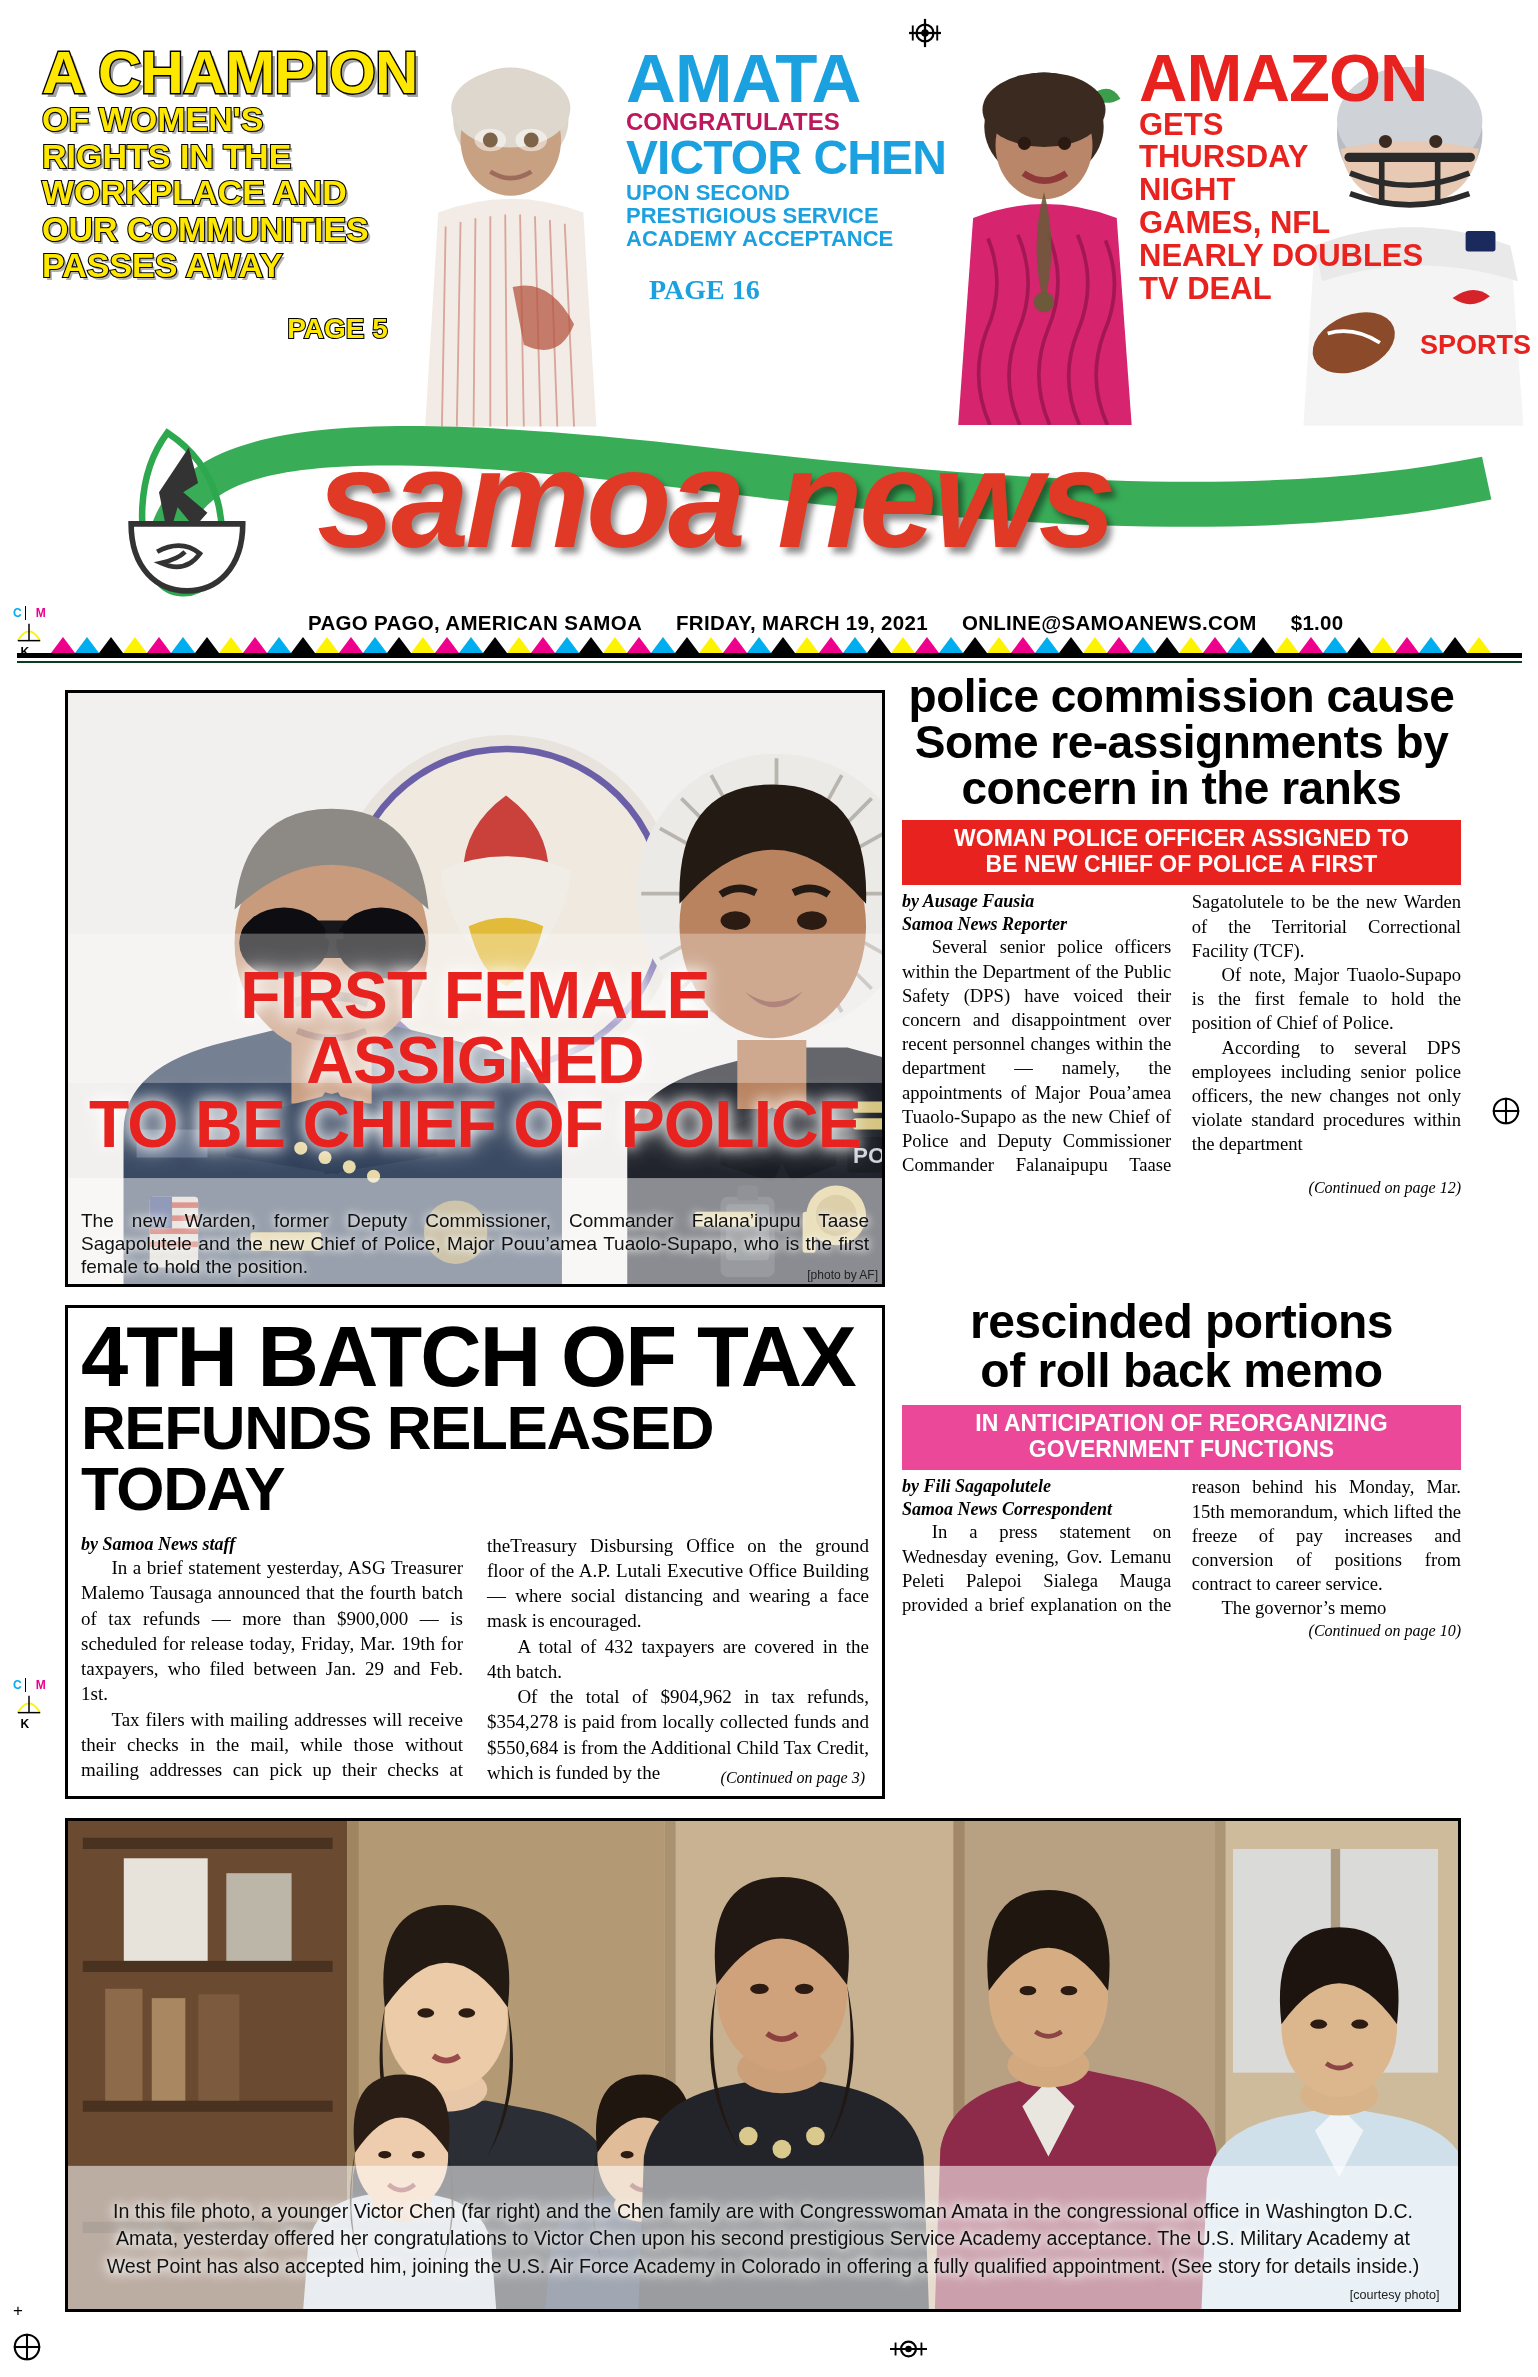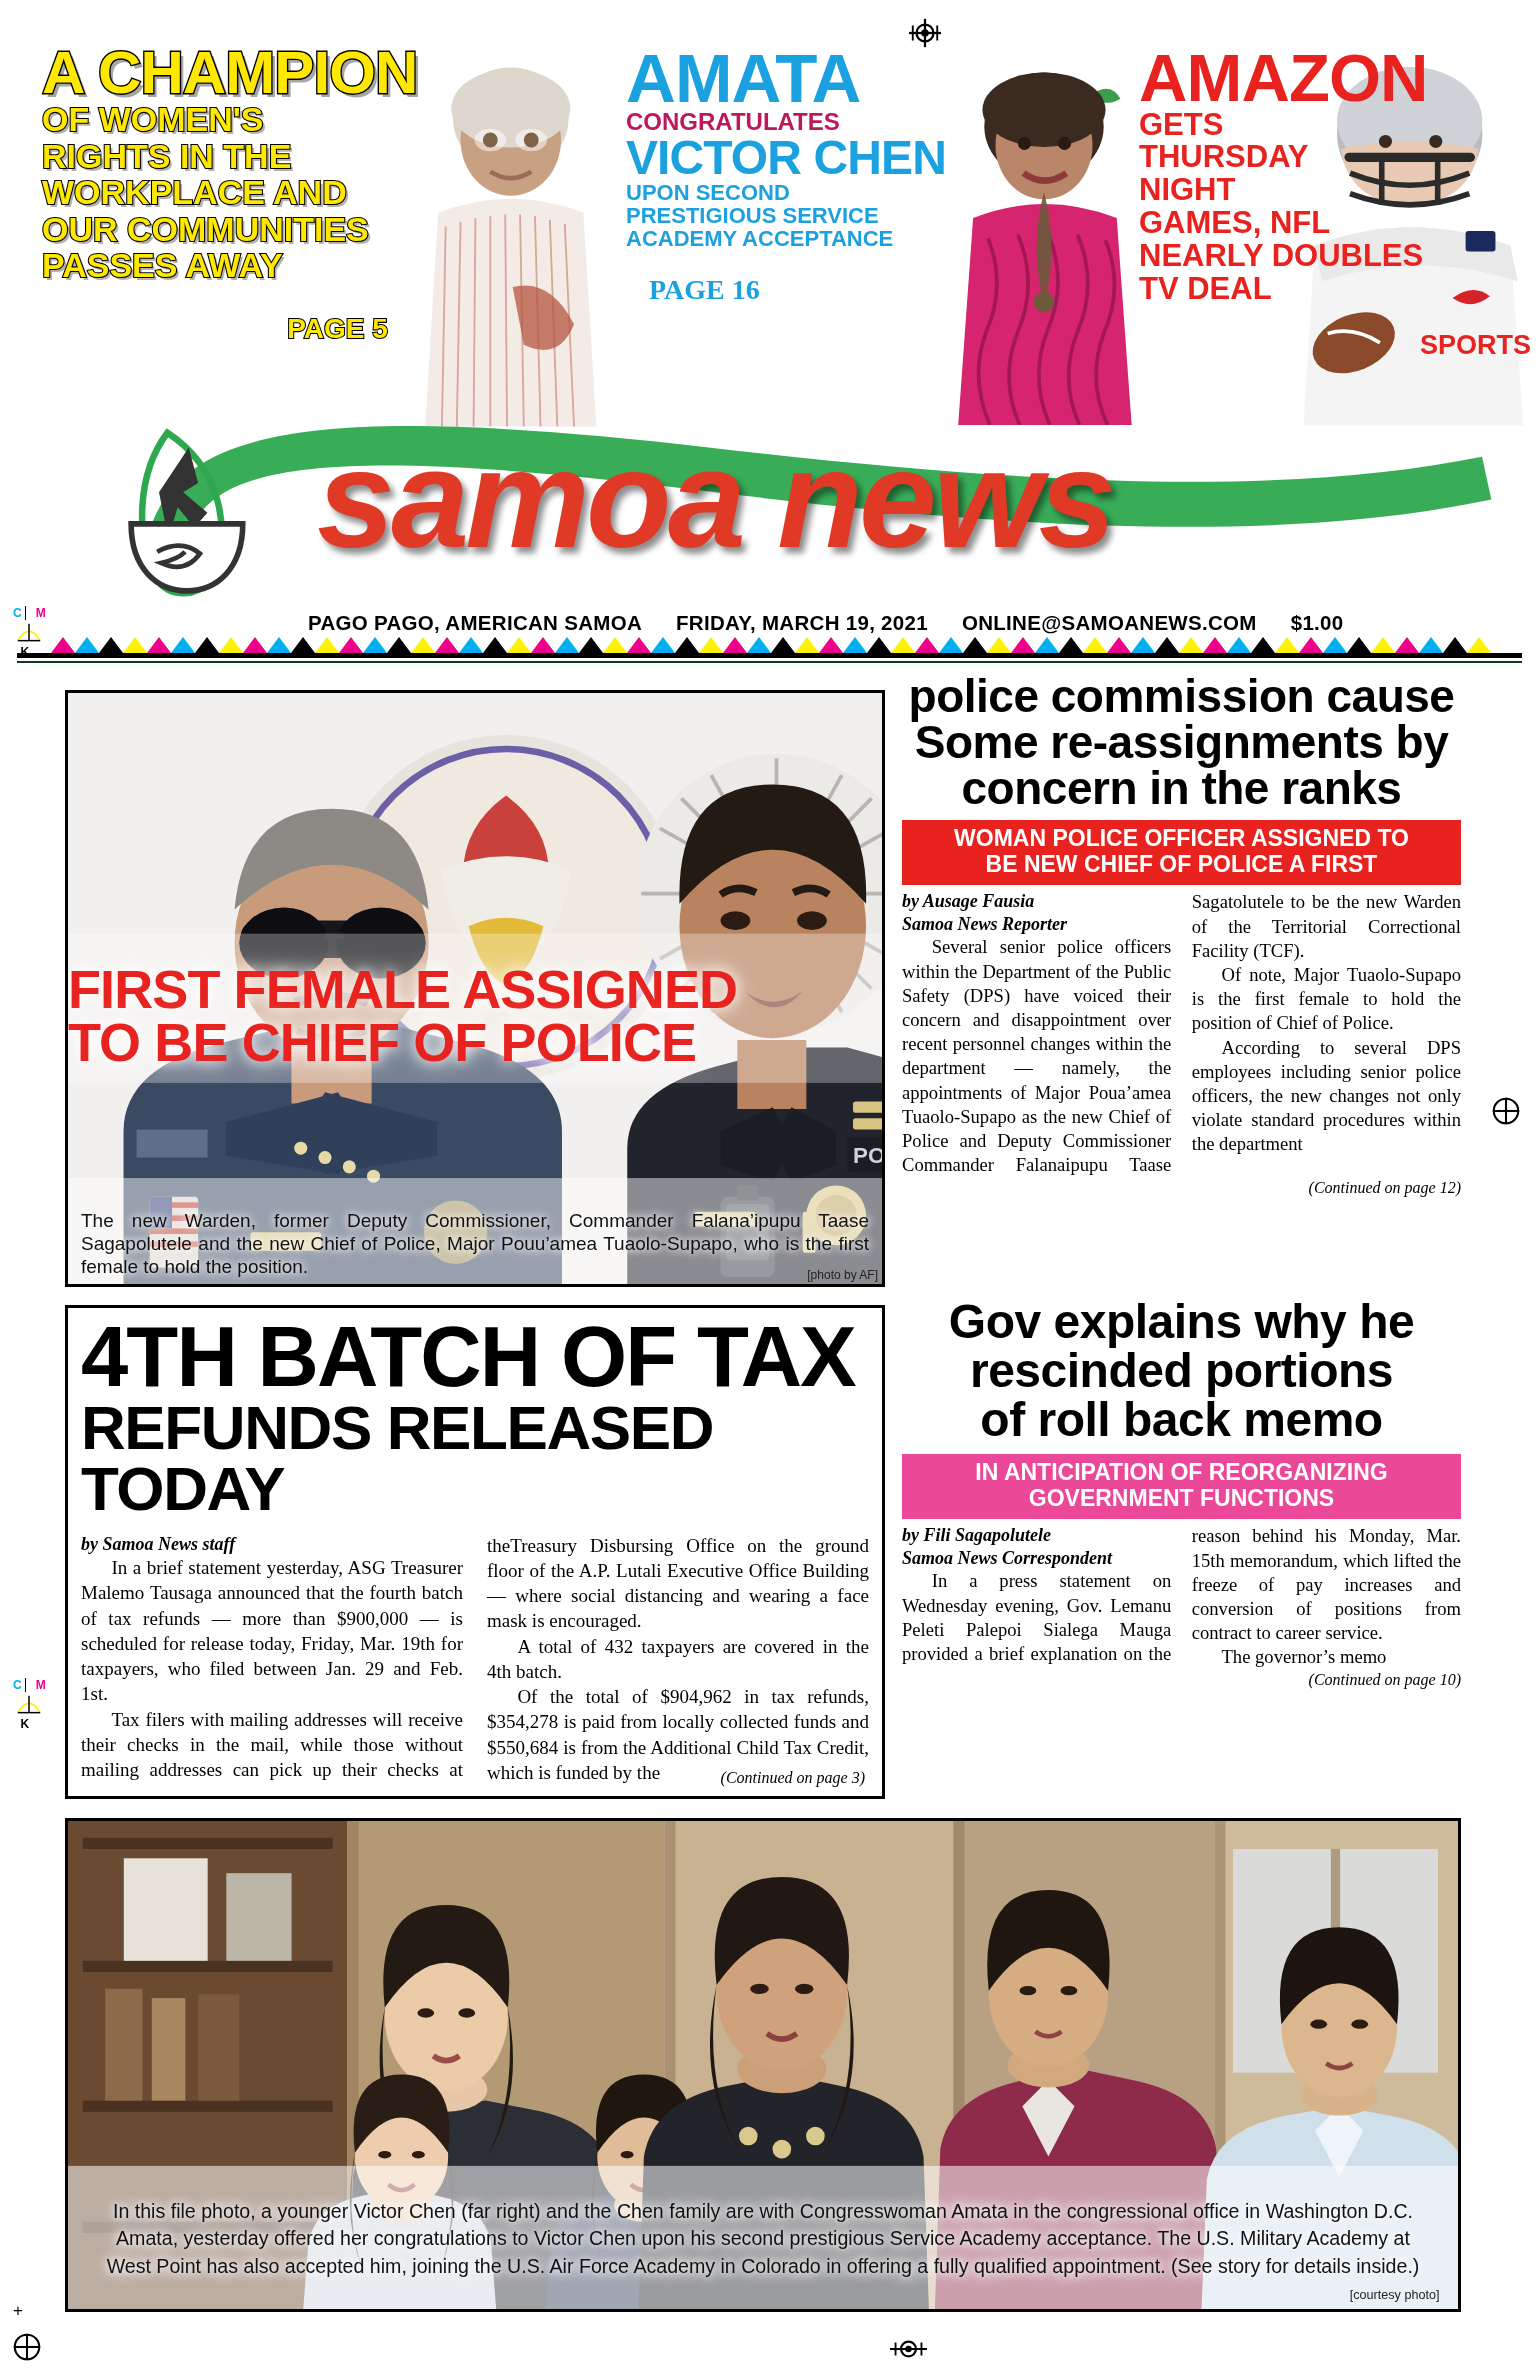--- a/index.html
+++ b/index.html
@@ -71,23 +71,23 @@
 
   
   #colorbar{position:absolute;left:51px;top:637px;width:1454px;height:16px;
       display:flex;gap:0;overflow:hidden;}
   #colorbar i{width:24px;height:16px;display:block;}
 
   
   #photo-police{position:absolute;left:65px;top:690px;width:820px;height:597px;
       border:3.7px solid #000;box-sizing:border-box;overflow:hidden;background:#dfe6ee;}
   #photo-police .overlay-kicker{
-      position:absolute;left:0;right:0;top:270px;text-align:left;
+      position:absolute;left:0;right:0;top:270px;text-align:center;
       font-family:"Liberation Sans Narrow","Liberation Sans",sans-serif;
-      font-weight:bold;font-size:54px;line-height:0.98;color:#E8231F;letter-spacing:-0.9px;
+      font-weight:bold;font-size:66px;line-height:0.98;color:#E8231F;letter-spacing:-0.9px;
       text-shadow:0 0 13px rgba(255,255,255,.95),0 0 24px rgba(255,255,255,.9);}
   #photo-police .cap{
       position:absolute;left:0;right:0;bottom:5.6px;padding:0 13px;
       font-family:"Liberation Sans Narrow","Liberation Sans",sans-serif;
       font-size:19px;line-height:1.22;color:#111;text-align:justify;
       text-shadow:0 0 7.5px #fff,0 0 11.2px #fff;}
   #photo-police .credit{position:absolute;right:4px;bottom:1.9px;font-size:12px;
       font-family:"Liberation Sans Narrow","Liberation Sans",sans-serif;color:#222;}
 
   
@@ -524,21 +524,20 @@
     <p>In a brief statement yesterday, ASG Treasurer Malemo Tausaga announced that the fourth batch of tax refunds — more than $900,000 — is scheduled for release today, Friday, Mar. 19th for taxpayers, who filed between Jan. 29 and Feb. 1st.</p>
     <p>Tax filers with mailing addresses will receive their checks in the mail, while those without mailing addresses can pick up their checks at theTreasury Disbursing Office on the ground floor of the A.P. Lutali Executive Office Building — where social distancing and wearing a face mask is encouraged.</p>
     <p>A total of 432 taxpayers are covered in the 4th batch.</p>
     <p>Of the total of $904,962 in tax refunds, $354,278 is paid from locally collected funds and $550,684 is from the Additional Child Tax Credit, which is funded by the</p>
   </div>
   <div class="contd" style="position:absolute;right:17px;bottom:9.3px;">(Continued on page 3)</div>
 </div>
 
 <div id="art-gov">
   <div class="hl-black">
-    <div>Gov explains why he</div>
     <div>rescinded portions</div>
     <div>of  roll back  memo</div>
   </div>
   <div class="kicker-blue">
     <div>IN   ANTICIPATION OF REORGANIZING</div>
     <div>GOVERNMENT FUNCTIONS</div>
   </div>
   <div class="bodycols">
     <p class="noind byline">by Fili Sagapolutele</p>
     <p class="noind byline">Samoa News Correspondent</p>

